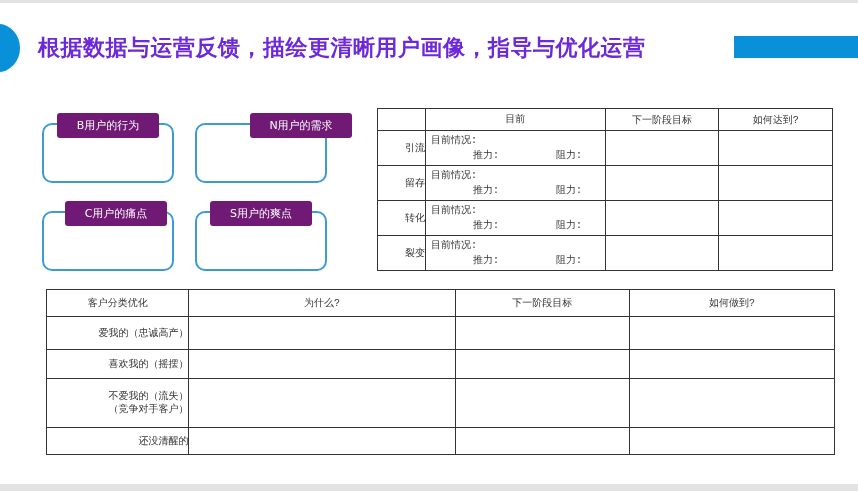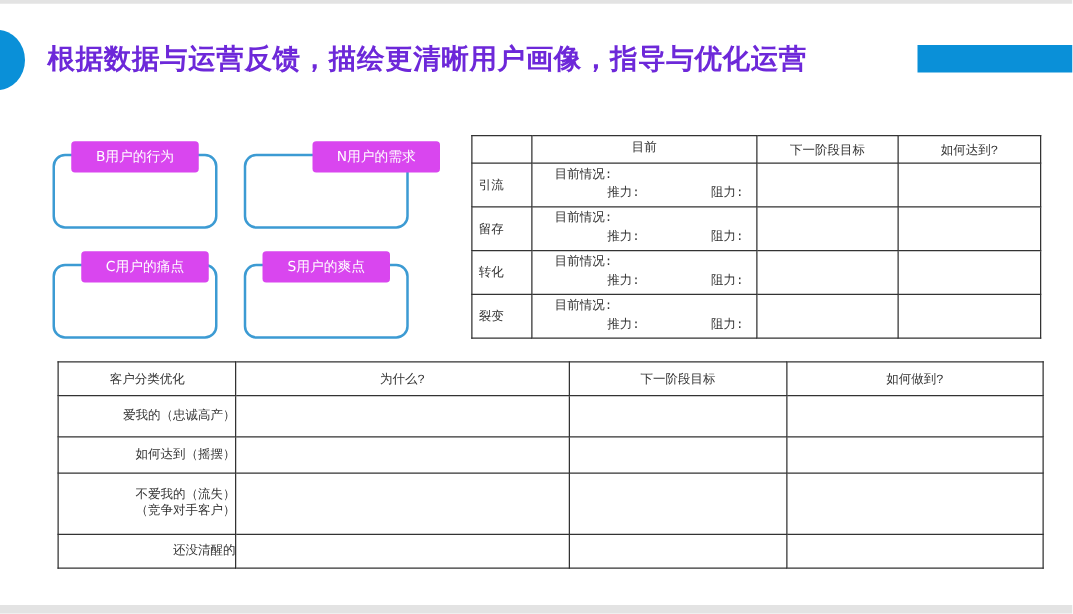--- a/index.html
+++ b/index.html
@@ -7,30 +7,30 @@
     body { position: relative; font-family: "DejaVu Sans", "Liberation Sans", sans-serif; color: #222; }
 
     .top-strip { position: absolute; left: 0; top: 0; width: 858px; height: 3px; background: #e3e3e3; }
     .bottom-strip { position: absolute; left: 0; top: 484px; width: 858px; height: 7px; background: #e3e3e3; }
 
     .title-dot { position: absolute; left: -24px; top: 24px; width: 44px; height: 48px; border-radius: 50%; background: #0a90d8; }
     .title { position: absolute; left: 38px; top: 30px; font-size: 22px; font-weight: bold; color: #6d28d9; letter-spacing: 0.5px; white-space: nowrap; line-height: 36px; }
     .title-bar { position: absolute; left: 734px; top: 36px; width: 124px; height: 22px; background: #0a90d8; }
 
     .card { position: absolute; width: 132px; height: 60px; border: 2px solid #3c9bd3; border-radius: 10px; background: #fff; }
-    .card-tag { position: absolute; width: 102px; height: 25px; background: #d946ef; border-radius: 3px; color: #fff; font-size: 11px; text-align: center; line-height: 25px; }
+    .card-tag { position: absolute; width: 102px; height: 25px; background: #701a75; border-radius: 3px; color: #fff; font-size: 11px; text-align: center; line-height: 25px; }
 
     table { border-collapse: collapse; position: absolute; background: #fff; font-family: Liberation Mono, monospace; }
     td, th { border: 1px solid #333; font-weight: normal; font-size: 10px; color: #333; }
 
     .t1 { left: 377px; top: 108px; width: 456px; }
     .t1 th { height: 22px; text-align: center; }
     .t1 td { height: 35px; vertical-align: middle; }
-    .t1 .rowhead { text-align: left; padding-left: 5px; width: 48px; }
-    .t1 .cur { width: 180px; padding-left: 18px; line-height: 15px; }
+    .t1 .rowhead { text-align: right; padding-left: 5px; width: 48px; }
+    .t1 .cur { width: 180px; padding-left: 5px; line-height: 15px; }
     .t1 .cur .line2 { display: flex; margin-left: 42px; }
     .t1 .cur .line2 span:first-child { width: 83px; }
     .t1 .c-next { width: 114px; }
     .t1 .c-how { width: 114px; }
 
     .t2 { left: 46px; top: 289px; width: 789px; }
     .t2 th { height: 27px; text-align: center; }
     .t2 td { text-align: right; padding-left: 6px; font-size: 10px; line-height: 13px; }
     .t2 .c1 { width: 137px; }
     .t2 .c2 { width: 256px; }
@@ -126,21 +126,21 @@
     <th class="c3">下一阶段目标</th>
     <th class="c4">如何做到?</th>
   </tr>
   <tr style="height:33px;">
     <td class="c1">爱我的（忠诚高产）</td>
     <td class="c2"></td>
     <td class="c3"></td>
     <td class="c4"></td>
   </tr>
   <tr style="height:29px;">
-    <td class="c1">如何达到（摇摆）</td>
+    <td class="c1">喜欢我的（摇摆）</td>
     <td class="c2"></td>
     <td class="c3"></td>
     <td class="c4"></td>
   </tr>
   <tr style="height:49px;">
     <td class="c1">
       <span>不爱我的（流失）</span>
       <span class="sub">（竞争对手客户）</span>
     </td>
     <td class="c2"></td>

